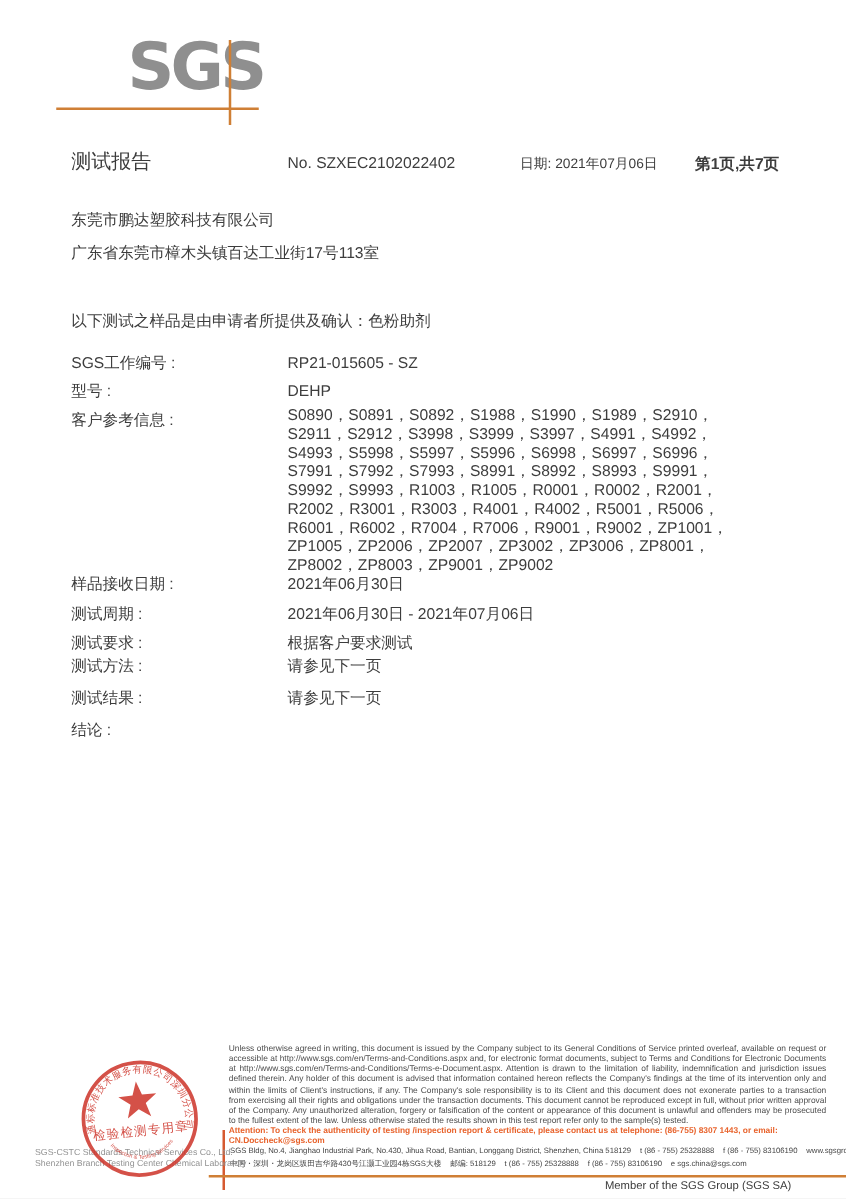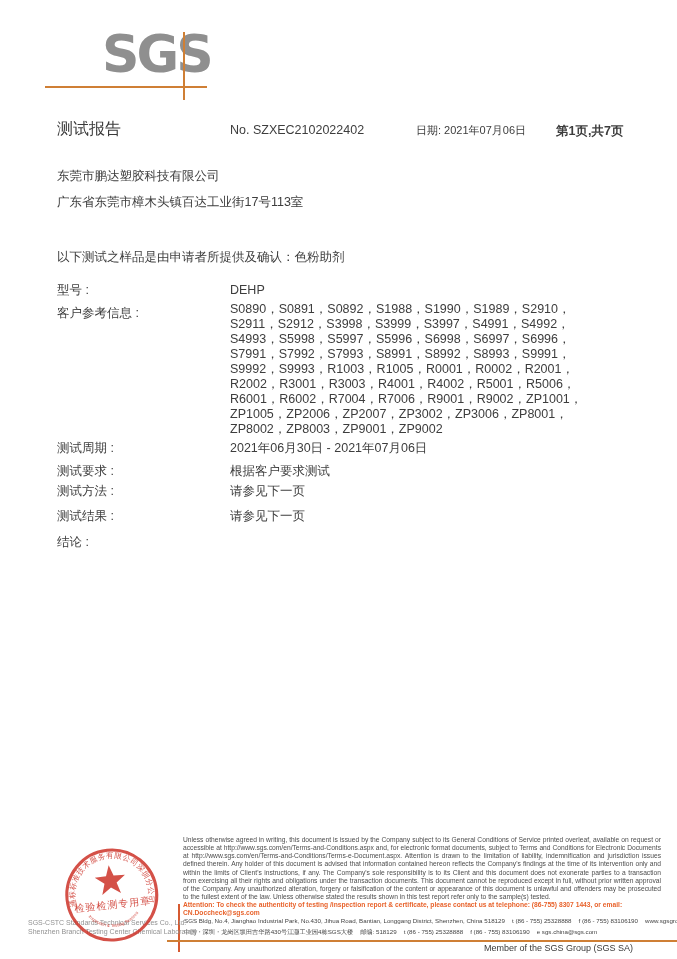--- a/index.html
+++ b/index.html
@@ -74,35 +74,43 @@
   <div class="report-pages">第1页,共7页</div>
 
   <div class="applicant">
     <div>东莞市鹏达塑胶科技有限公司</div>
     <div>广东省东莞市樟木头镇百达工业街17号113室</div>
   </div>
 
   <div class="intro">以下测试之样品是由申请者所提供及确认：色粉助剂</div>
 
   <div class="fields">
+    <div class="field-row">
+      <div class="field-label">SGS工作编号 :</div>
+      <div class="field-value">RP21-015605 - SZ</div>
+    </div>
     <div class="field-row mt-a">
       <div class="field-label">型号 :</div>
       <div class="field-value">DEHP</div>
     </div>
     <div class="field-row mt-a">
       <div class="field-label">客户参考信息 :</div>
       <div class="field-value" style="line-height:15px">S0890，S0891，S0892，S1988，S1990，S1989，S2910，
 S2911，S2912，S3998，S3999，S3997，S4991，S4992，
 S4993，S5998，S5997，S5996，S6998，S6997，S6996，
 S7991，S7992，S7993，S8991，S8992，S8993，S9991，
 S9992，S9993，R1003，R1005，R0001，R0002，R2001，
 R2002，R3001，R3003，R4001，R4002，R5001，R5006，
 R6001，R6002，R7004，R7006，R9001，R9002，ZP1001，
 ZP1005，ZP2006，ZP2007，ZP3002，ZP3006，ZP8001，
 ZP8002，ZP8003，ZP9001，ZP9002</div>
+    </div>
+    <div class="field-row mt-b">
+      <div class="field-label">样品接收日期 :</div>
+      <div class="field-value">2021年06月30日</div>
     </div>
     <div class="field-row mt-a">
       <div class="field-label">测试周期 :</div>
       <div class="field-value">2021年06月30日 - 2021年07月06日</div>
     </div>
     <div class="field-row mt-a">
       <div class="field-label">测试要求 :</div>
       <div class="field-value">根据客户要求测试</div>
     </div>
     <div class="field-row mt-b">

